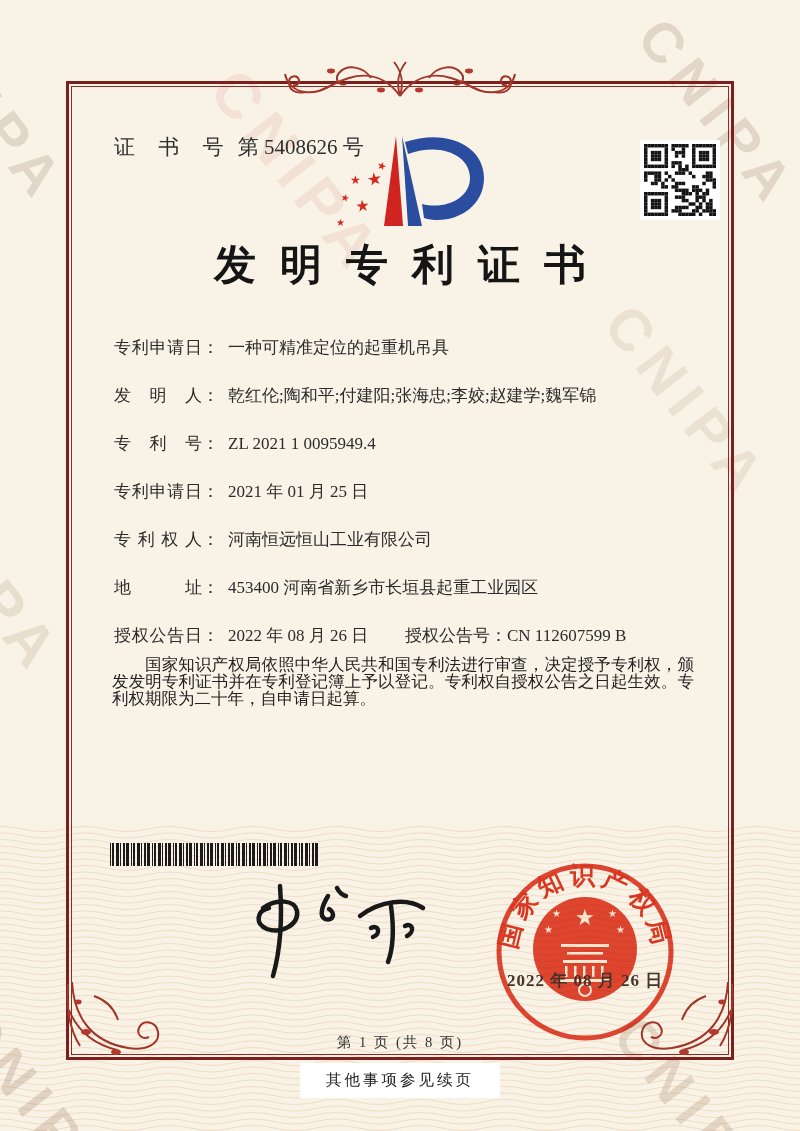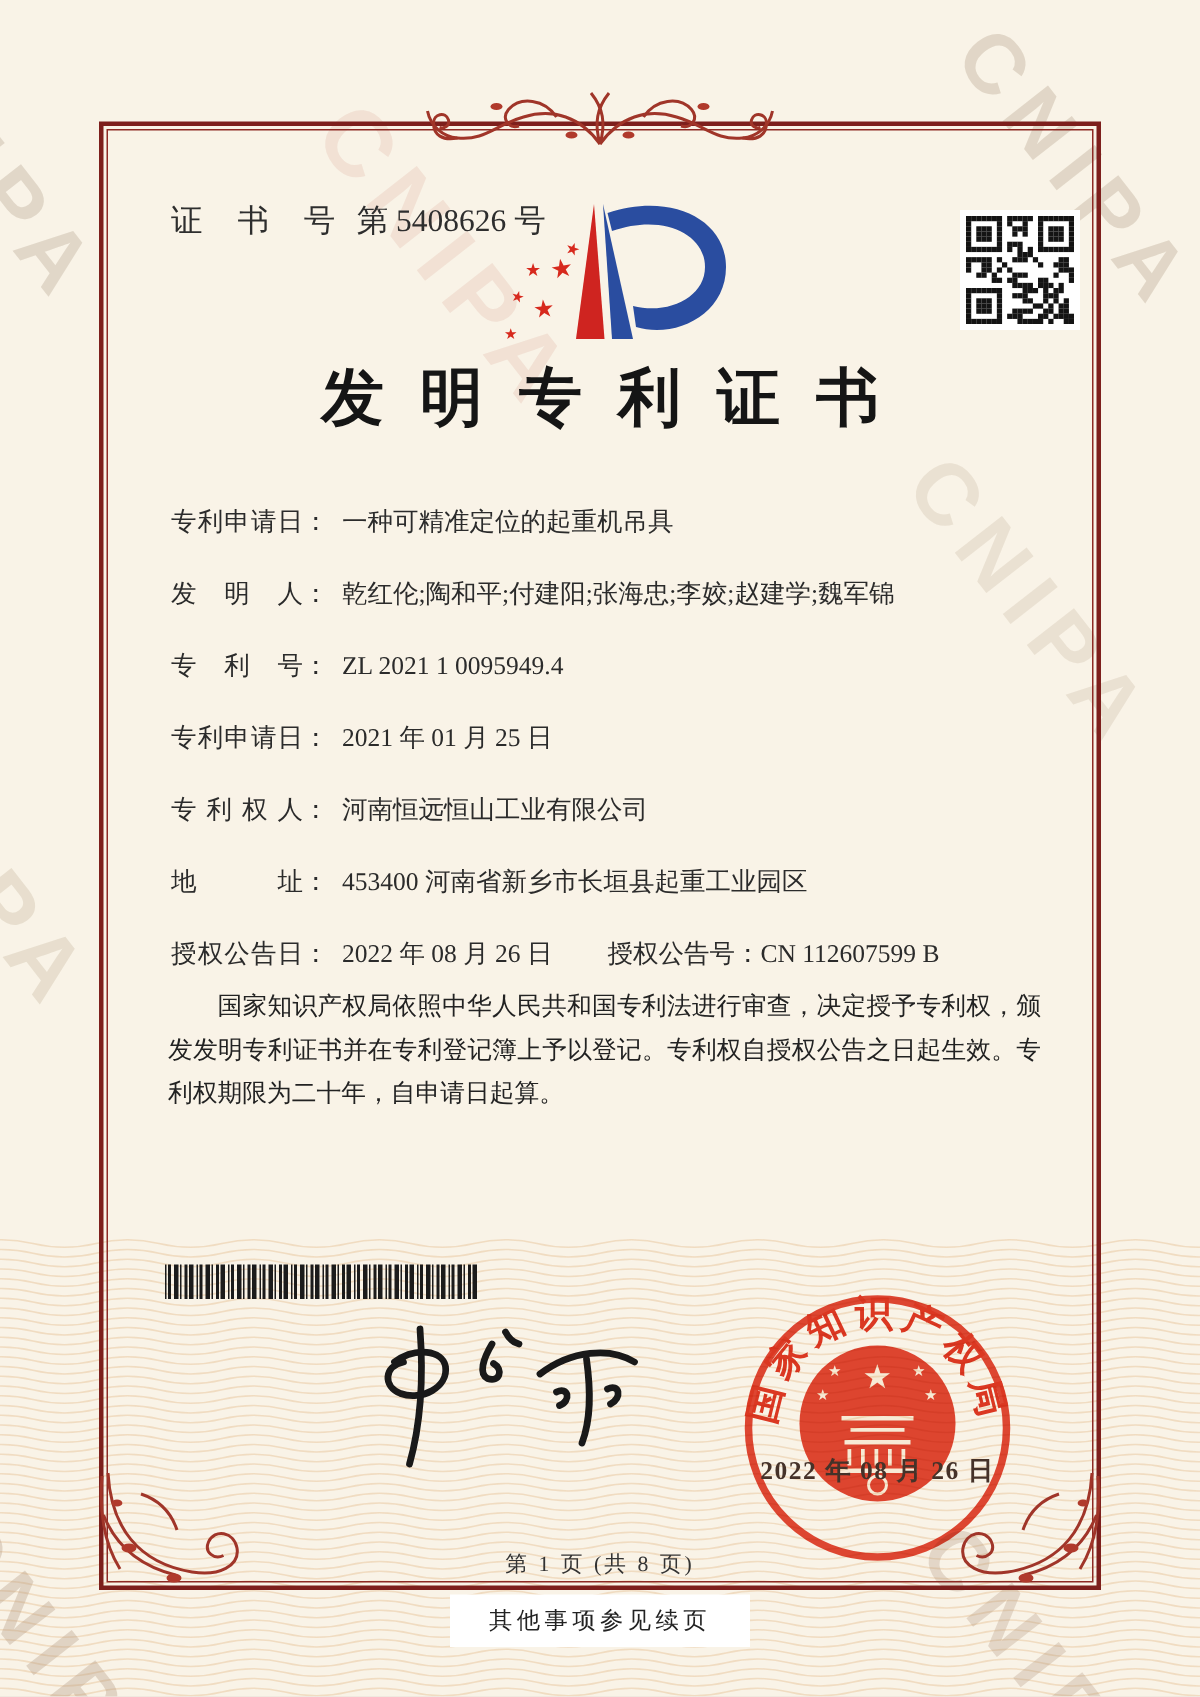--- a/index.html
+++ b/index.html
@@ -30,21 +30,21 @@
   #certno .lbl{letter-spacing:9px;}
   #title{left:0;top:237px;width:800px;text-align:center;font-size:42px;font-weight:700;
          letter-spacing:24px;padding-left:24px;box-sizing:border-box;color:#151515;}
 
   .frow{left:114px;font-size:17px;height:22px;white-space:nowrap;}
   .flabel{display:inline-block;width:88px;text-align:justify;text-align-last:justify;
           vertical-align:bottom;}
   .fvalue{margin-left:9px;}
   #grant2{position:absolute;left:291px;top:0;white-space:nowrap;}
 
-  #paras{left:112px;top:656px;width:582px;font-size:16.5px;line-height:29px;
+  #paras{left:112px;top:656px;width:582px;font-size:16.5px;line-height:17px;
          text-align:justify;color:#222;}
   #paras p{margin:0;text-indent:2em;}
 
   #barcode{left:110px;top:843px;width:212px;height:23px;display:flex;align-items:stretch;}
   .bbar{background:#1b1b1b;height:100%;}
 
   #director{left:114px;top:914px;font-size:16px;line-height:32px;letter-spacing:3px;
             font-family:"Liberation Sans","DejaVu Sans",sans-serif;color:#222;}
 
   #sig{left:225px;top:878px;z-index:5;}

